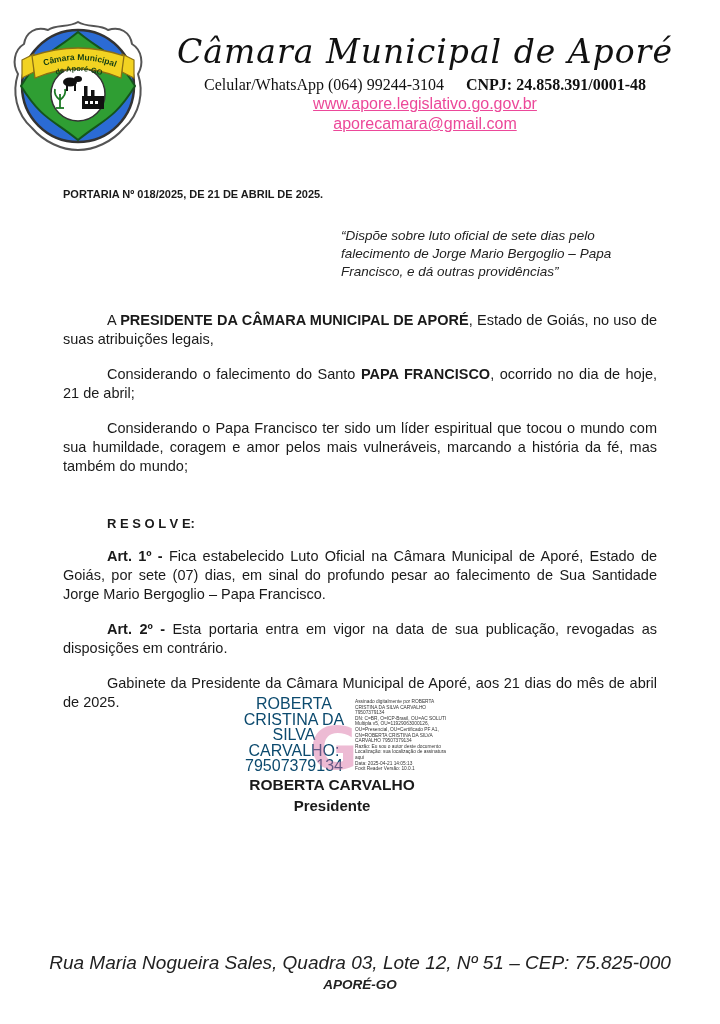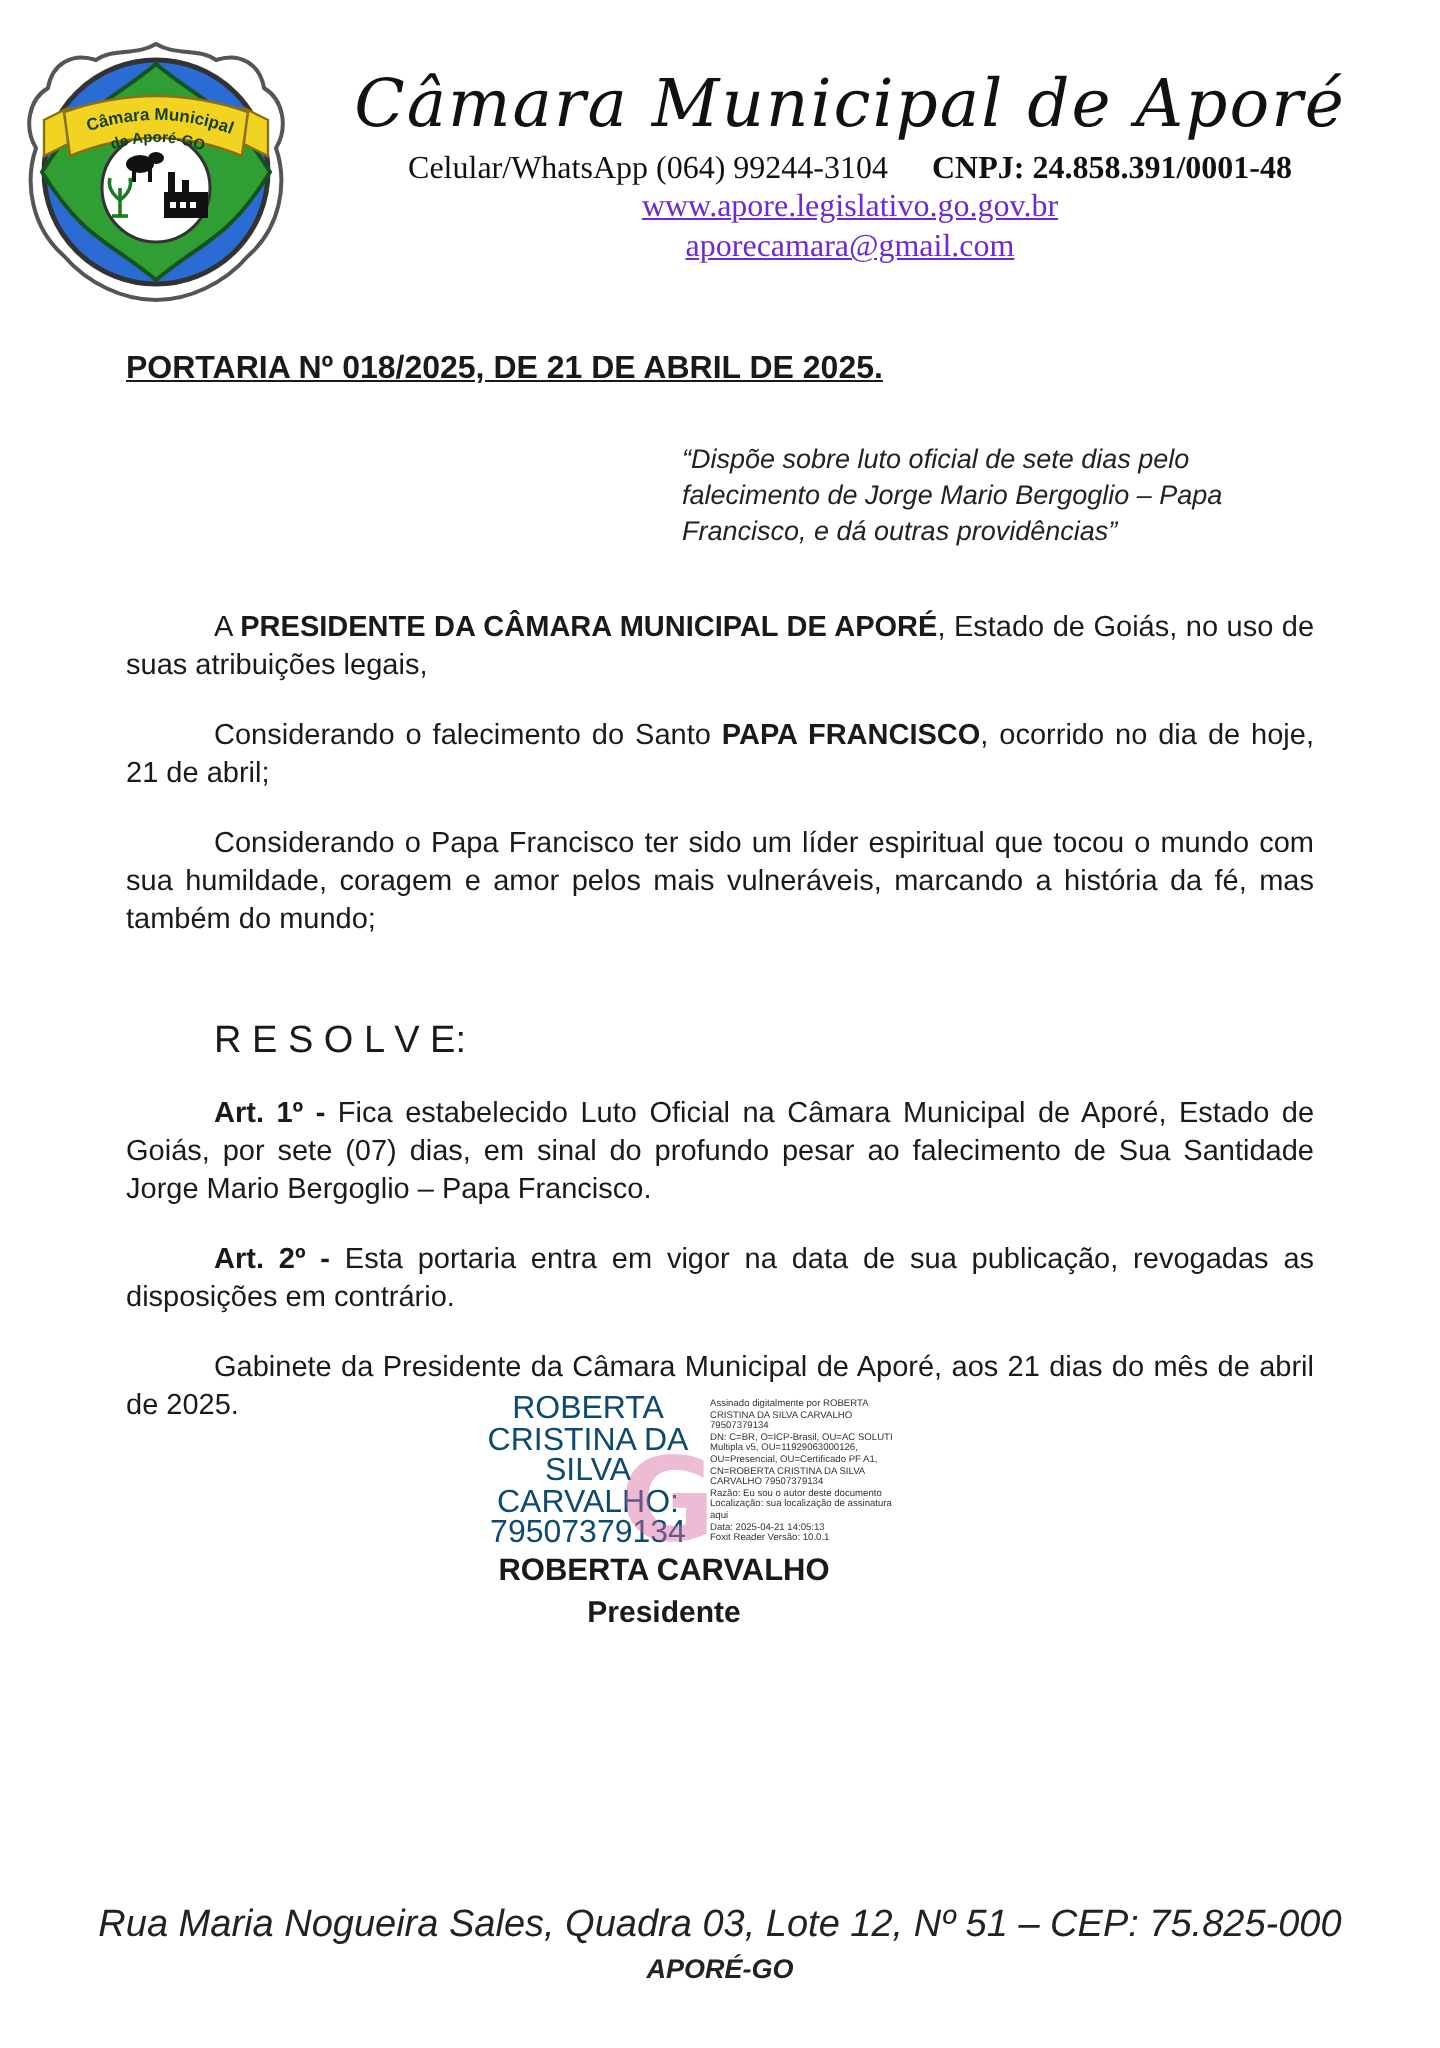--- a/index.html
+++ b/index.html
@@ -23,38 +23,38 @@
     font-size:33px; letter-spacing:1px; color:#111;
     line-height:1.1;
   }
   .contact-line {
     font-family:"Liberation Serif", serif;
     font-size:16px; margin-top:6px; color:#111;
   }
   .contact-line .cnpj { font-weight:bold; margin-left:18px; }
   .head-link {
     display:block;
-    font-family:Liberation Serif, serif;
+    font-family:Liberation Sans, sans-serif;
     font-size:16px; line-height:20px;
-    color:#6d28d9; text-decoration:underline; cursor:pointer;
+    color:#ec4899; text-decoration:underline; cursor:pointer;
   }
   
   .doc-body { padding:0 63px; }
-  .doc-title { font-size:16px; font-weight:bold; margin-top:16px;text-decoration:underline; }
+  .doc-title { font-size:11px; font-weight:bold; margin-top:28px; }
   .epigraph {
     width:316px; margin-left:auto; margin-top:27px;
     font-style:italic; font-size:13.5px; line-height:18px; color:#222;
   }
   p.para {
     font-size:14.5px; line-height:19px;
     text-align:justify; text-indent:44px;
     margin-top:16px;
   }
   p.para.first { margin-top:30px; }
-  .resolve { font-size:19px; font-weight:normal; margin-top:40px; text-indent:44px; }
+  .resolve { font-size:13px; font-weight:bold; margin-top:40px; text-indent:44px; }
   .art-para { margin-top:22px; }
   b { font-weight:bold; }
   
   .sig-cluster {
     position:relative;
     display:flex; justify-content:center; align-items:flex-start;
     margin-top:-16px; margin-left:-8px;
   }
   .stamp-name {
     width:106px; font-size:16px; line-height:15.5px;

